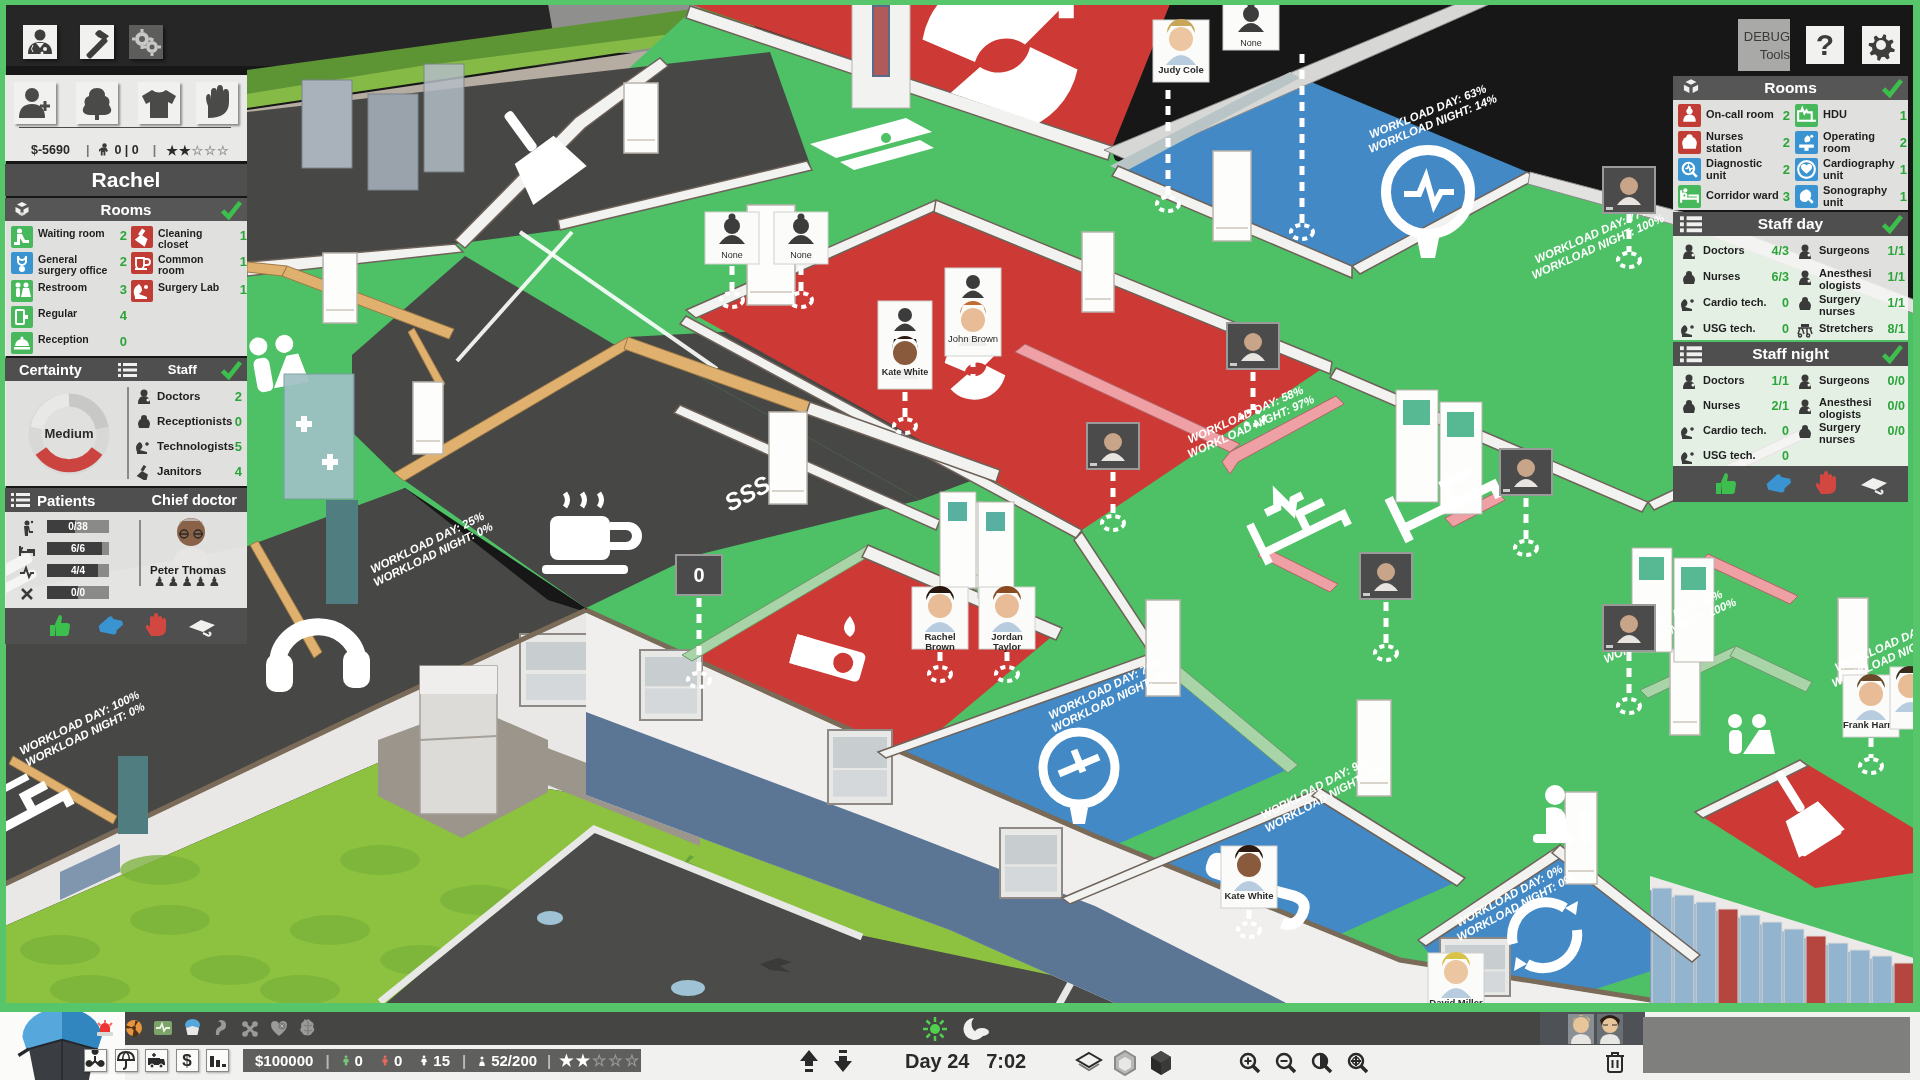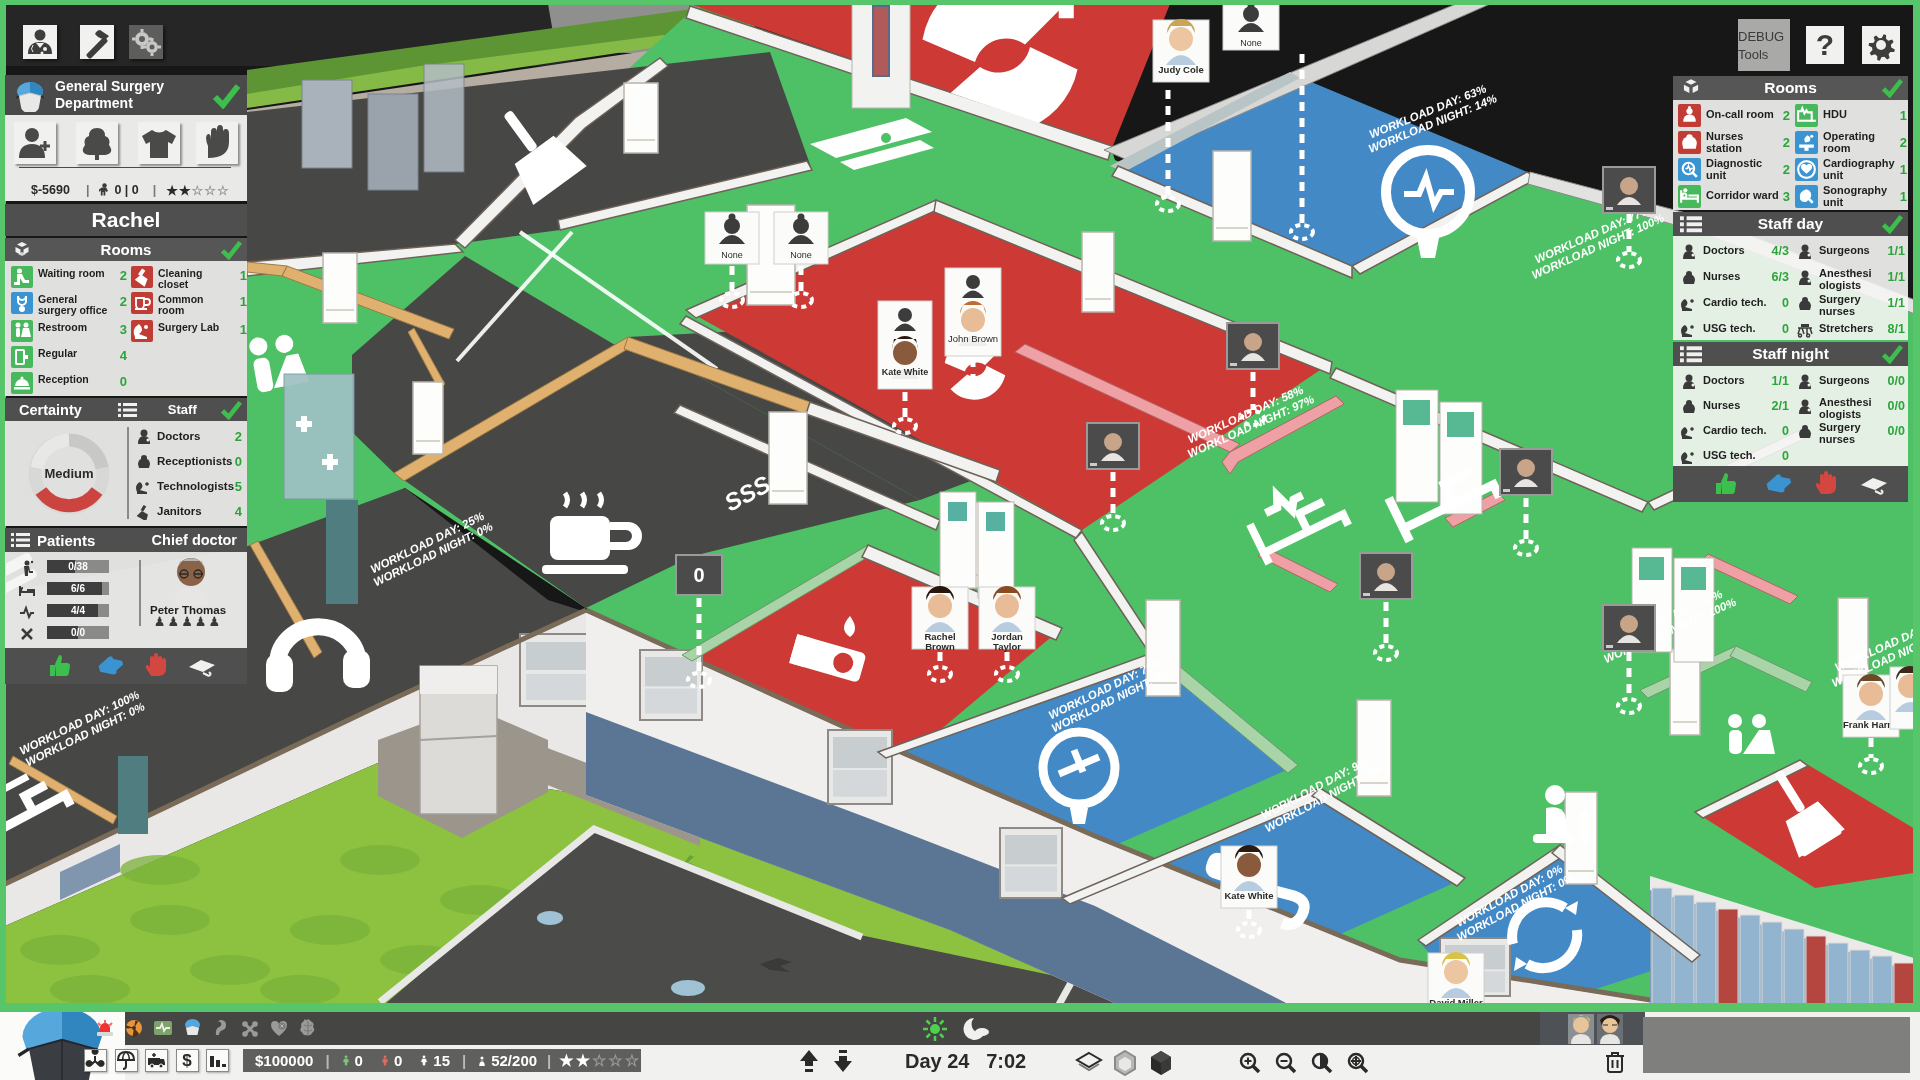--- a/index.html
+++ b/index.html
@@ -688,45 +688,30 @@
             <line x1="3" y1="14" x2="6" y2="14"></line>
             <line x1="20" y1="14" x2="23" y2="14"></line>
             <line x1="23" y1="13" x2="23" y2="16"></line>
             <line x1="23" y1="28" x2="23" y2="31"></line>
             <line x1="14" y1="22" x2="17" y2="22"></line>
             <line x1="29" y1="22" x2="32" y2="22"></line>
           </g>
         </g>
       </svg></div>
 
-<div class="abs" style="left:1738px;top:19px;width:52px;height:52px;background:#a9a9a7;color:#3a3a3a;font-size:13px;text-align:left;line-height:1.35;padding-top:9px;box-sizing:border-box">DEBUG<br>Tools</div>
+<div class="abs" style="left:1738px;top:19px;width:52px;height:52px;background:#a9a9a7;color:#3a3a3a;font-size:13px;text-align:right;line-height:1.35;padding-top:9px;box-sizing:border-box">DEBUG<br>Tools</div>
 
 <div class="abs" style="left:1806px;top:26px;width:38px;height:38px;background:#f1f1ef;color:#3d3d3b;font-size:30px;font-weight:bold;text-align:center;line-height:38px">?</div>
 
 <div class="abs" style="left:1862px;top:26px;width:38px;height:38px;background:#f1f1ef"><svg width="38" height="38" viewBox="0 0 38 38">
         <path fill="#3d3d3b" d="M19 8 l2.5 0 1 4 a8 8 0 0 1 2.5 1 l3.5 -2 2 2 -2 3.5 a8 8 0 0 1 1 2.5 l4 1 0 2.5 -4 1 a8 8 0 0 1 -1 2.5 l2 3.5 -2 2 -3.5 -2 a8 8 0 0 1 -2.5 1 l-1 4 -2.5 0 -1 -4 a8 8 0 0 1 -2.5 -1 l-3.5 2 -2 -2 2 -3.5 a8 8 0 0 1 -1 -2.5 l-4 -1 0 -2.5 4 -1 a8 8 0 0 1 1 -2.5 l-2 -3.5 2 -2 3.5 2 a8 8 0 0 1 2.5 -1 z" transform="rotate(14 19 19)"></path>
         <circle cx="19" cy="19" r="5" fill="#f1f1ef"></circle>
       </svg></div>
 
 <div class="abs" style="left:5px;top:75px;width:242px;">
-<div style="height:40px;background:#4a4a4a;display:flex;align-items:center;position:relative">
-        <svg width="34" height="34" viewBox="0 0 34 34" style="margin-left:8px">
-          <g transform="translate(17,17)">
-            <path d="M-13 -3 a13 10 0 0 1 26 0 l-1.5 4 h-23 z" fill="#55a7dc"></path>
-            <path d="M0 -13 a13 10 0 0 1 13 10 l-1.5 4 h-11.5 z" fill="#3186c0"></path>
-            <path d="M-11 1 l11 -3 11 3 -2 11 a9 6 0 0 1 -18 0 z" fill="#e8e8e6"></path>
-            <path d="M-11 1 l-3 2 M11 1 l3 2" stroke="#23272b" stroke-width="1.5"></path>
-            <path d="M-11 1 l11 -3 11 3" fill="none" stroke="#c8c8c6" stroke-width="1"></path>
-          </g>
-        </svg>
-        <div style="color:#fff;font-size:14px;font-weight:bold;margin-left:8px;line-height:1.25">General Surgery<br>Department</div>
-        <svg width="30" height="26" viewBox="0 0 30 26" style="position:absolute;right:6px;top:8px">
-          <path d="M4 14 l8 8 L27 3" stroke="#3dbf4d" stroke-width="6" fill="none"></path>
-        </svg>
-      </div>
 <div style="height:64px;background:#e9e9e7;position:relative">
 <div class="abs" style="left:9px;top:7px;width:42px;height:42px;background:#f1f1ef;box-shadow:1.5px 1.5px 2px rgba(0,0,0,.4)"><svg width="42" height="42" viewBox="0 0 42 42">
             <circle cx="18" cy="13" r="7" fill="#4a4a48"></circle>
             <path d="M5 36 q0 -14 13 -14 q13 0 13 14 z" fill="#4a4a48"></path>
             <path d="M26 24 h10 M31 19 v10" stroke="#4a4a48" stroke-width="3"></path>
           </svg></div>
 <div class="abs" style="left:71px;top:7px;width:42px;height:42px;background:#f1f1ef;box-shadow:1.5px 1.5px 2px rgba(0,0,0,.4)"><svg width="42" height="42" viewBox="0 0 42 42">
             <path d="M21 6 q8 0 8 8 q6 2 4 9 q6 8 -4 10 h-16 q-10 -2 -4 -10 q-2 -7 4 -9 q0 -8 8 -8" fill="#4a4a48"></path>
             <rect x="19" y="26" width="4" height="12" fill="#4a4a48"></rect>
           </svg></div>

